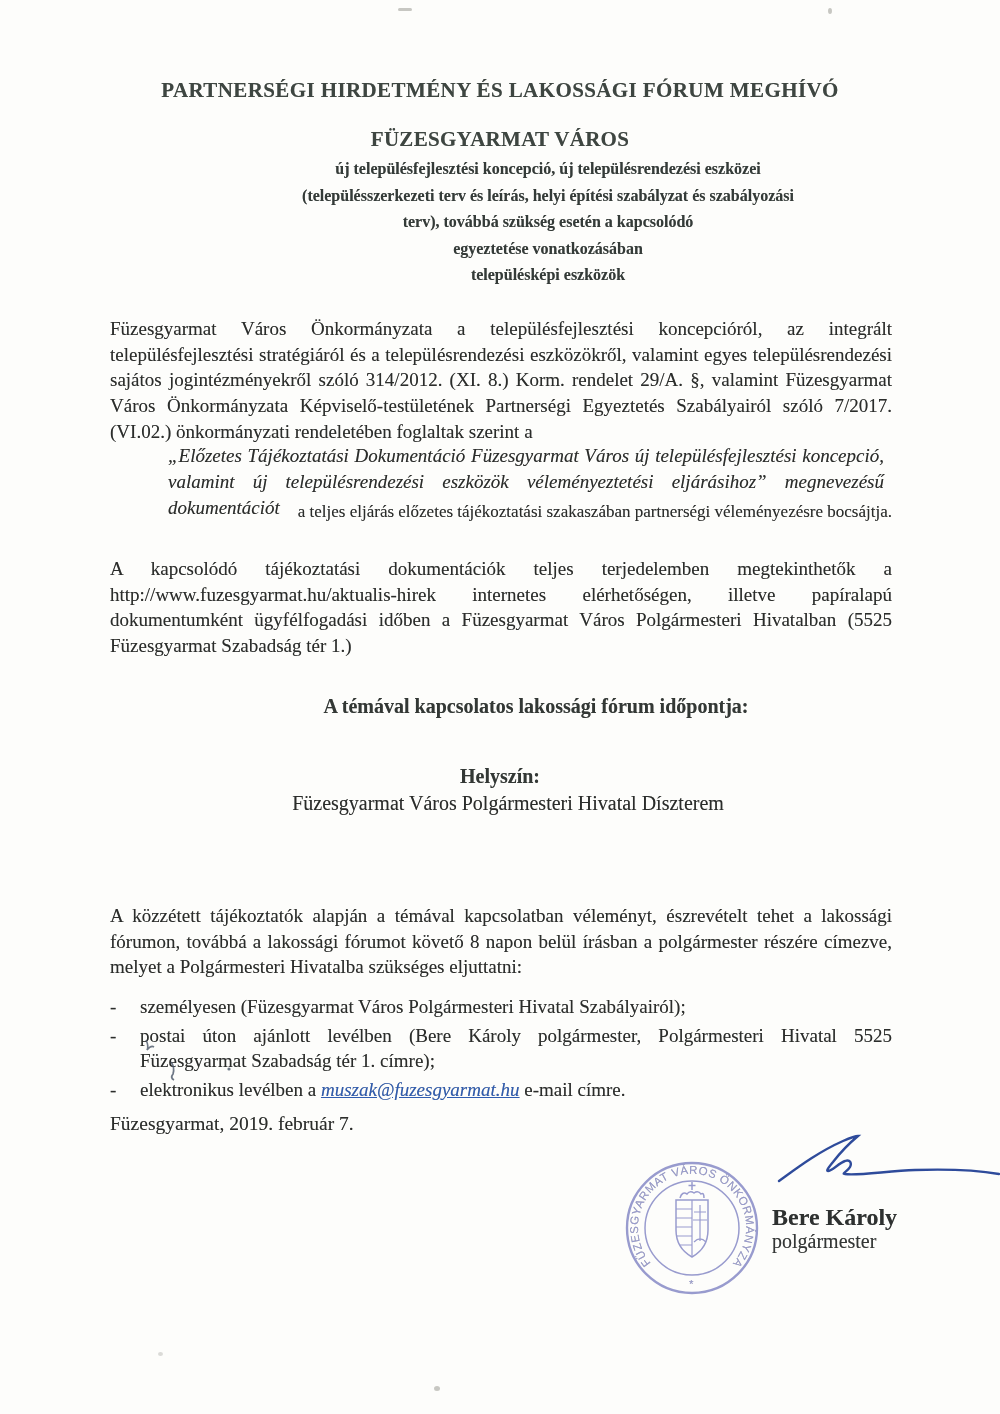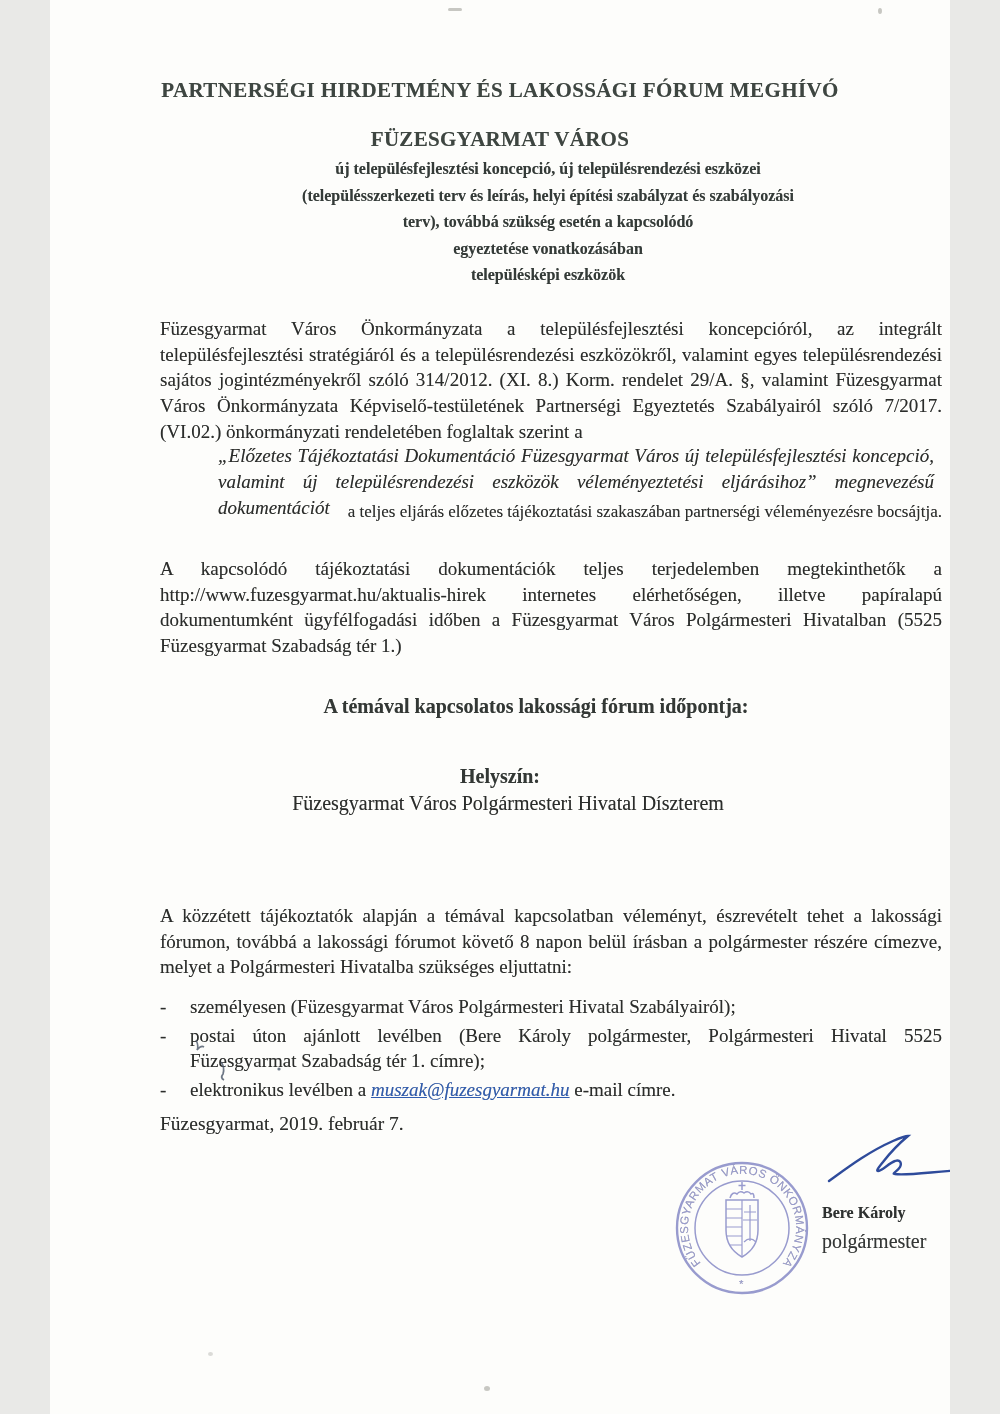--- a/index.html
+++ b/index.html
@@ -6,21 +6,21 @@
     --heading:#3e4641;
     --body:#2b2d2b;
     --accent-red:#9e3538;
     --link-blue:#2f5cb0;
     --stamp-blue:#8b8ec8;
     --signature-blue:#2e4b9b;
   }
   html,body{margin:0;padding:0;background:#e9e9e7;}
   .page{
     position:relative;
-    width:900px;height:1414px;
+    width:1000px;height:1414px;
     margin:0 auto;
     background:#fdfdfb;
     font-family:"Liberation Serif", serif;
     color:var(--body);
     overflow:hidden;
     text-shadow:0 0 .45px rgba(40,40,40,.38);
   }
   .abs{position:absolute;}
   .center{text-align:center;width:100%;left:0;}
   h1,h2,p{margin:0;font-weight:normal;}
@@ -70,21 +70,21 @@
   .p3{top:903px;}
   .bullets{
     top:994px;left:110px;width:782px;
     font-size:19px;line-height:25.5px;
   }
   .bullet-item{display:flex;margin-bottom:3px;}
   .dash{width:30px;flex:0 0 30px;}
   .bullet-text{flex:1;text-align:justify;}
   .bullet-text a{color:var(--link-blue);text-decoration:underline;font-style:italic;}
   .dateline{top:1113px;left:110px;font-size:19.5px;}
-  .sig-name{top:1204px;left:772px;font-size:16px;font-weight:bold;color:#2e3130;}
+  .sig-name{top:1204px;left:772px;font-size:24px;font-weight:bold;color:#2e3130;}
   .sig-title{top:1230px;left:772px;font-size:20px;color:#343736;}
   .overlay{
     position:absolute;inset:0;width:1000px;height:1414px;
     pointer-events:none;
   }
   .stamp-text{
     font-family:"Liberation Sans", sans-serif;
     font-size:11.5px;letter-spacing:1.4px;
     fill:var(--stamp-blue);
   }

